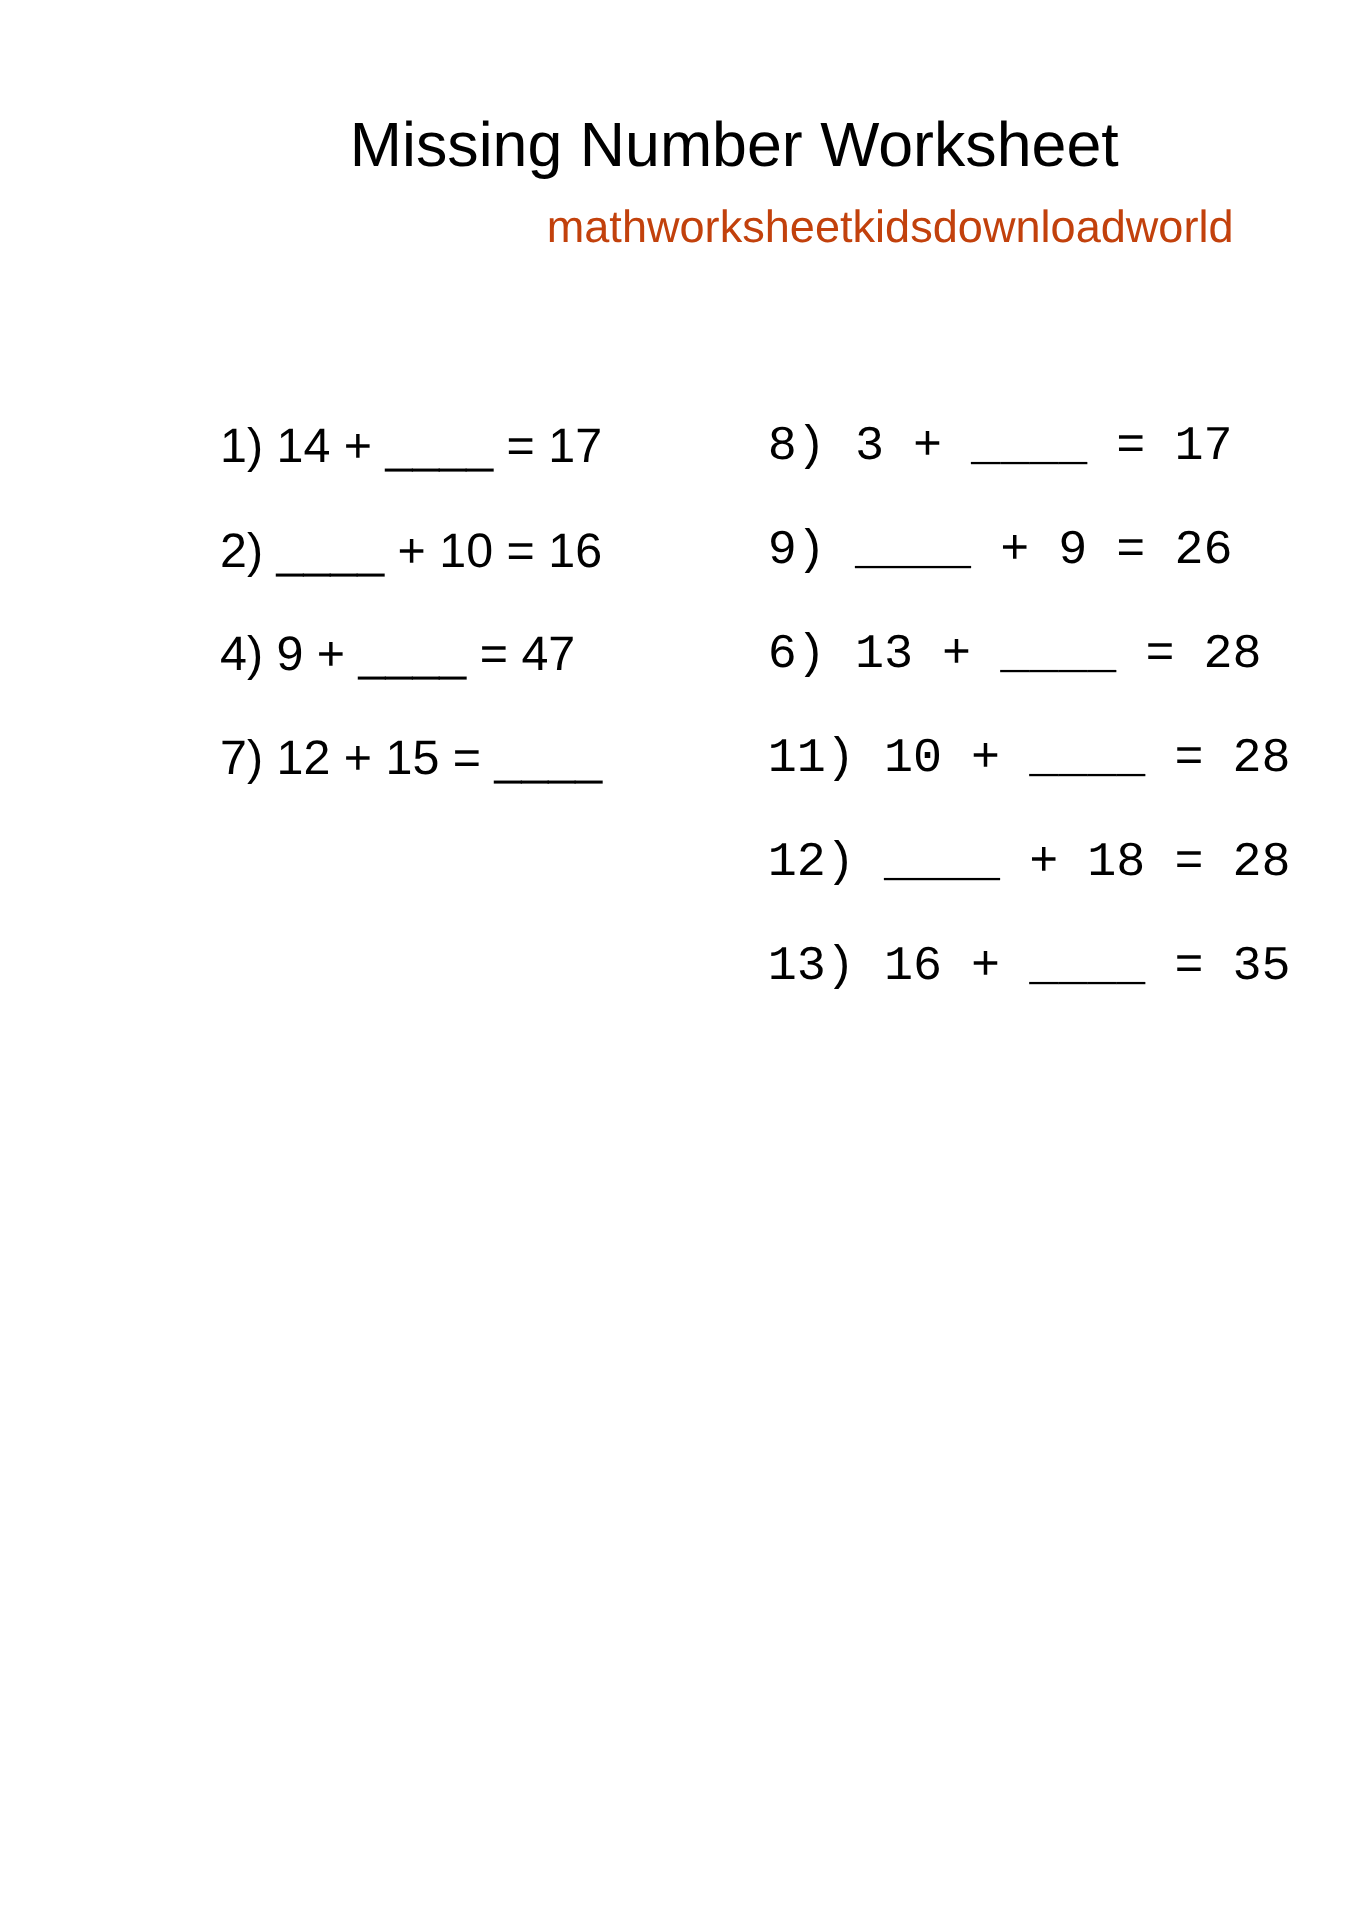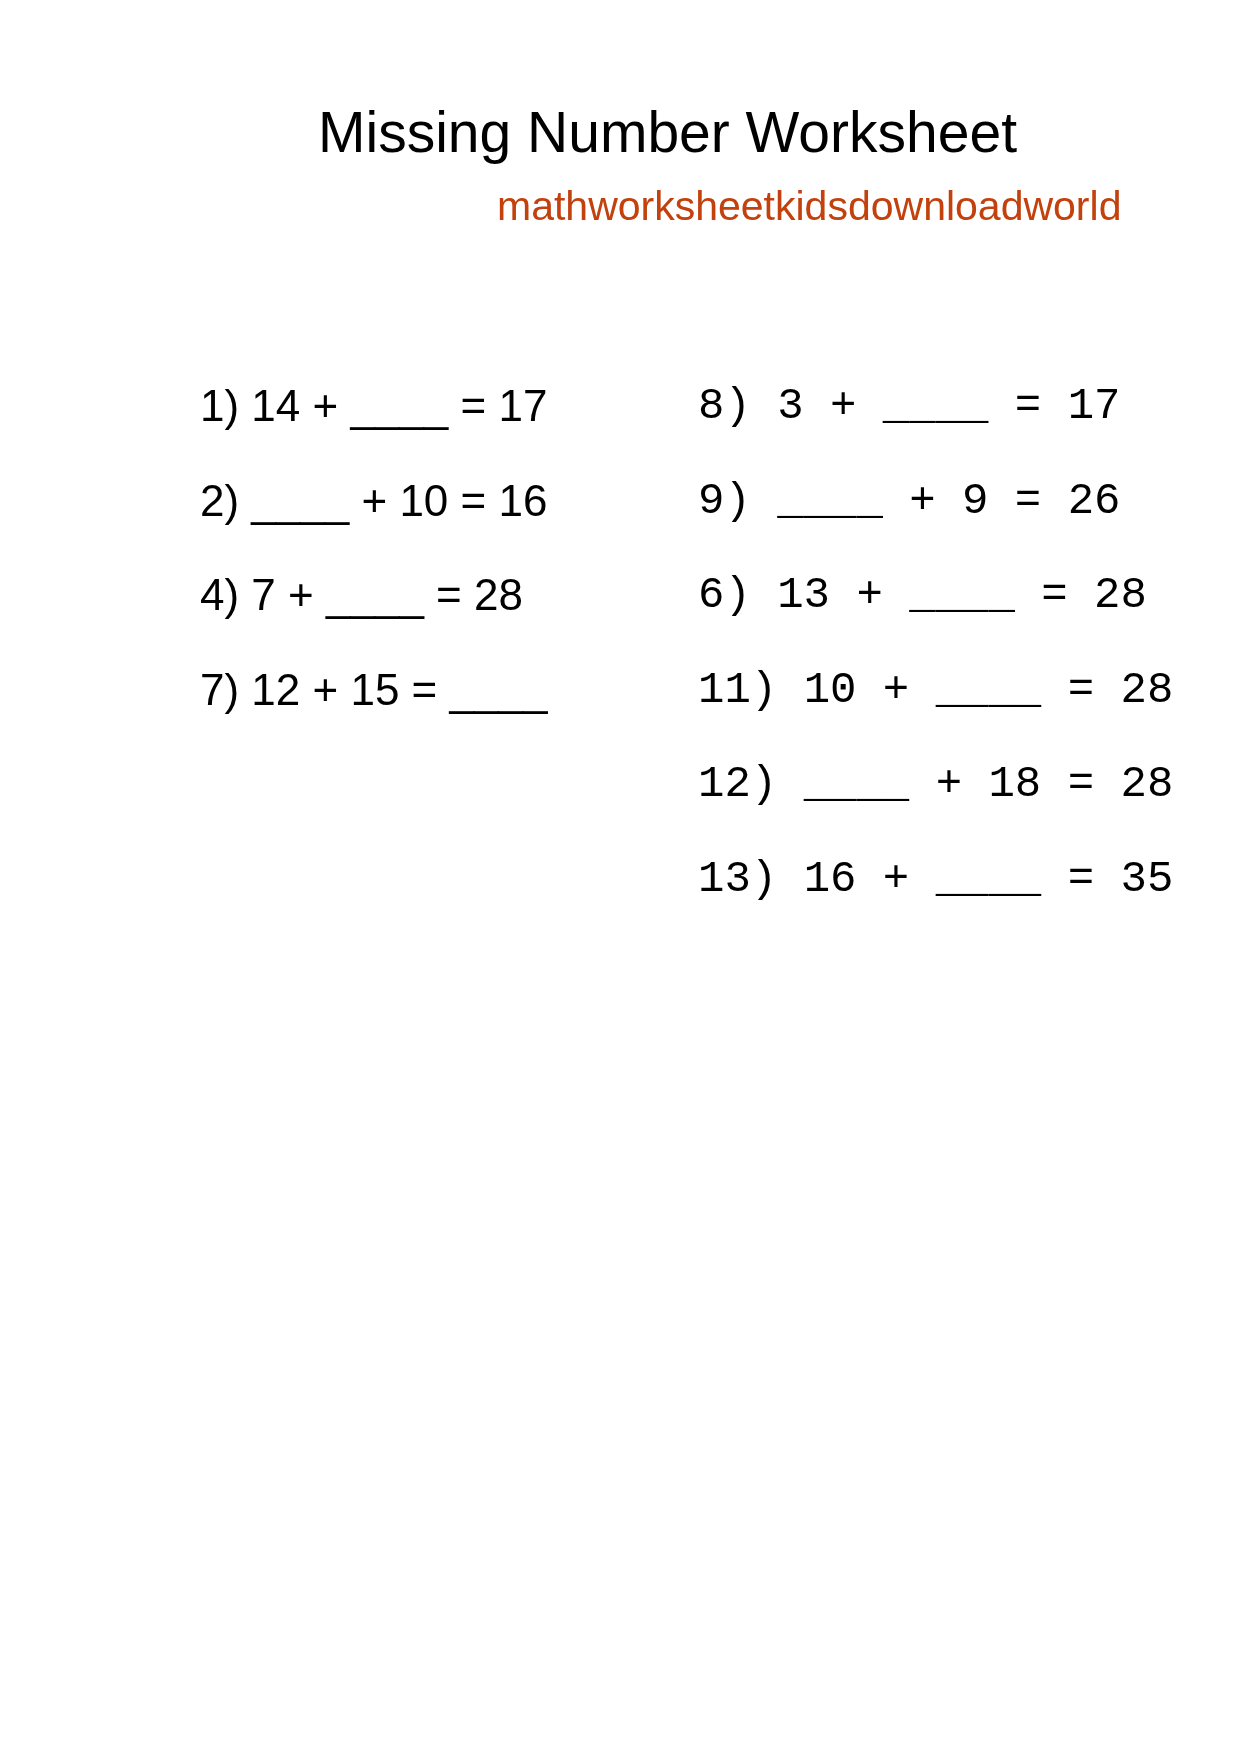--- a/index.html
+++ b/index.html
@@ -59,21 +59,21 @@
   <div class="problem">
     <span>1)</span>
     <span>14 + ____ = 17</span>
   </div>
   <div class="problem">
     <span>2)</span>
     <span>____ + 10 = 16</span>
   </div>
   <div class="problem">
     <span>4)</span>
-    <span>7 + ____ = 28</span>
+    <span>9 + ____ = 47</span>
   </div>
   <div class="problem">
     <span>7)</span>
     <span>12 + 15 = ____</span>
   </div>
 </div>
 
 <div class="column col-right">
   <div class="problem">
     <span>8)</span>

